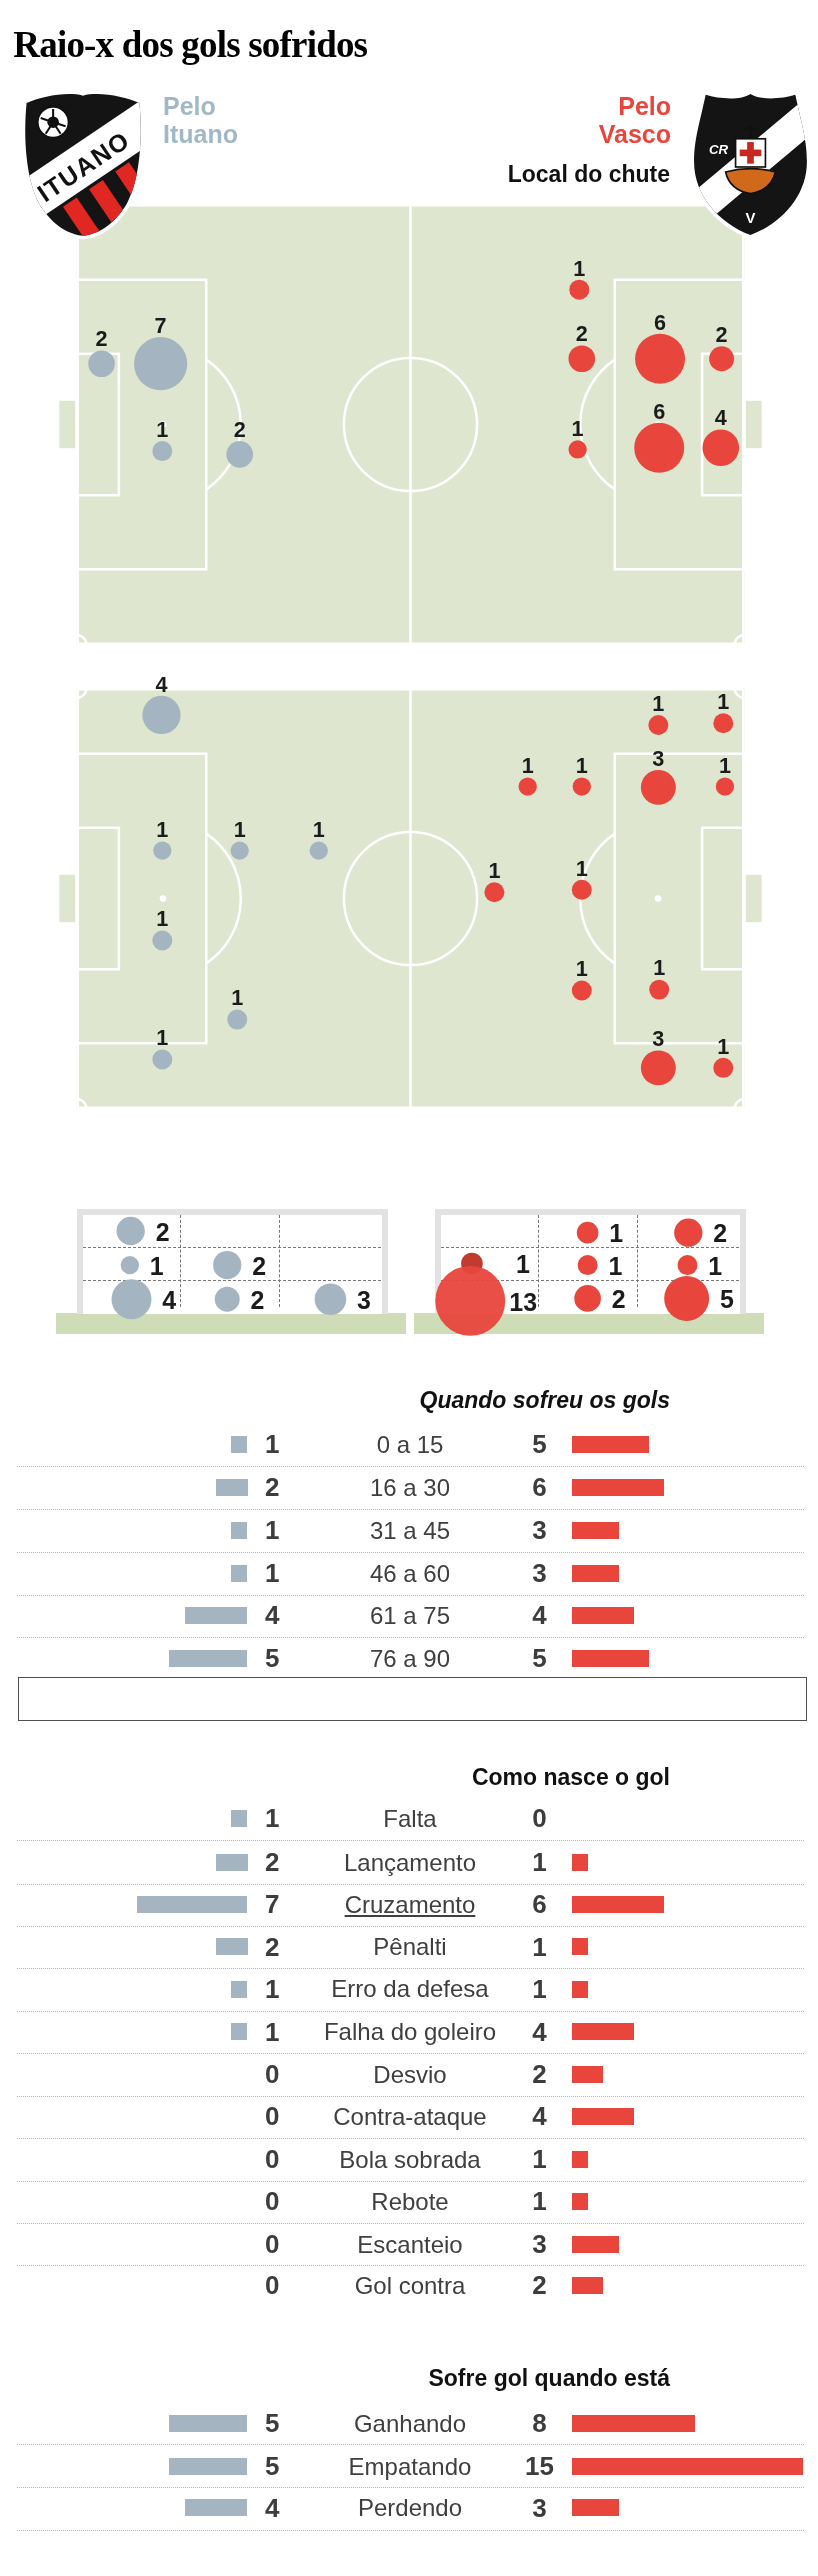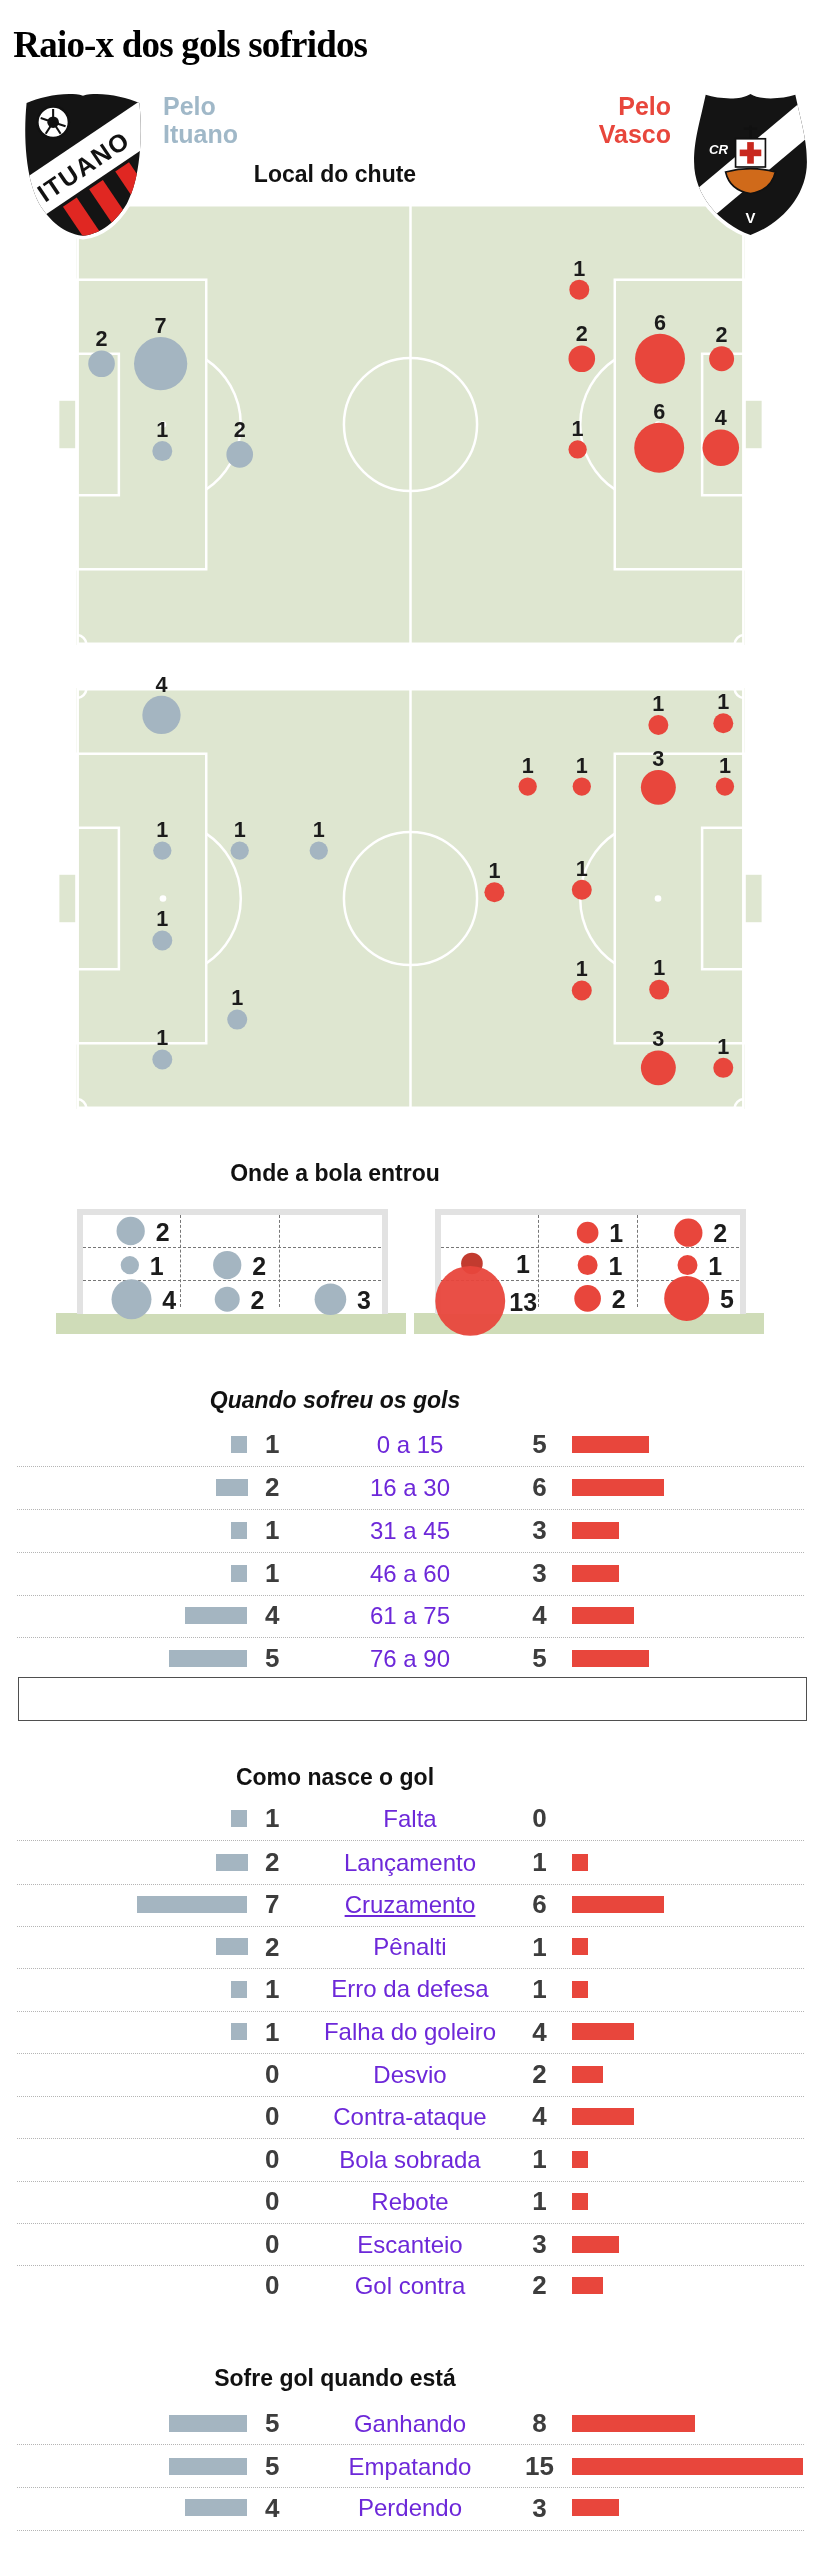--- a/index.html
+++ b/index.html
@@ -1,30 +1,30 @@
 <!DOCTYPE html>
 <html style="font-size:13.3px"><head>
 <meta charset="utf-8">
 <style>
   html,body{margin:0;padding:0;background:#fff;}
   #root{position:relative;width:819px;height:2576px;background:#fff;overflow:hidden;
         font-family:"Liberation Sans",sans-serif;}
   .abs{position:absolute;}
   .main-title{font-family:"Liberation Serif",serif;font-weight:bold;font-size:37px;color:#000;letter-spacing:-0.8px;}
   .team-label{font-weight:bold;font-size:25px;line-height:28px;}
-  .section-title{font-weight:bold;font-size:23px;color:#111;width:670px;text-align:center;left:0;}
+  .section-title{font-weight:bold;font-size:23px;color:#111;width:670px;text-align:right;left:0;}
   .pitch-svg{overflow:visible;}
   .goal-frame{background:#fff;border:6.7px solid #e2e2e2;border-bottom:none;box-sizing:border-box;z-index:3;}
   .goal-vline{position:absolute;width:0;border-left:1.7px dashed #777;top:0;height:92px;}
   .goal-hline{position:absolute;height:0;border-top:1.7px dashed #777;left:0;width:298px;}
   .ground-strip{background:#cfdcb8;z-index:2;}
   .sep{border-top:1.7px dotted #b5b5b5;height:0;left:16.6px;width:787px;z-index:1;}
   .bar{height:16.6px;z-index:2;}
   .num{font-weight:bold;font-size:26px;color:#3d3d3d;line-height:28px;}
-  .cat{font-size:24px;color:#6d28d9;line-height:27px;text-align:center;width:250px;}
+  .cat{font-size:24px;color:#404040;line-height:27px;text-align:center;width:250px;}
   .rednum{text-align:center;width:77px;}
   .total-box{border:1.7px solid #4f4f4f;background:#fff;z-index:1;}
   .total-num{font-weight:bold;font-size:32px;line-height:33px;text-align:center;width:100px;}
   .total-label{font-size:24px;color:#4a4a4a;text-align:center;width:133px;}
   #overlay{position:absolute;left:0;top:0;z-index:6;overflow:visible;}
   svg text{font-family:"Liberation Sans",sans-serif;}
 </style>
 </head>
 <body>
 
@@ -37,21 +37,20 @@
     <div>Ituano</div>
   </div>
 
   <div class="abs team-label" style="right:148px;top:92px;color:#e8463c;text-align:right;">
     <div>Pelo</div>
     <div>Vasco</div>
   </div>
 
   <div class="abs section-title" style="top:161px;">Local do chute</div>
   <div class="abs section-title" style="top:688px;">Assitência</div>
-  <div class="abs section-title" style="top:1160px;">Onde a bola entrou</div>
   <div class="abs section-title" style="top:1387px;font-style:italic;">Quando sofreu os gols</div>
   <div class="abs section-title" style="top:1764px;">Como nasce o gol</div>
   <div class="abs section-title" style="top:2365px;">Sofre gol quando está</div>
 
   <svg id="pitch1" class="abs pitch-svg" style="left:58px;top:204px;" width="705" height="441" viewBox="-22 0 847 530">
       <rect x="0" y="0" width="803" height="530" fill="#dee6d0"></rect>
       <rect x="1.5" y="1.5" width="800" height="527" fill="none" stroke="#fff" stroke-width="3"></rect>
       <line x1="401.5" y1="0" x2="401.5" y2="530" stroke="#fff" stroke-width="3"></line>
       <circle cx="401.5" cy="265" r="80" fill="none" stroke="#fff" stroke-width="3"></circle>
       <rect x="0" y="91" width="156" height="348" fill="none" stroke="#fff" stroke-width="3"></rect>

